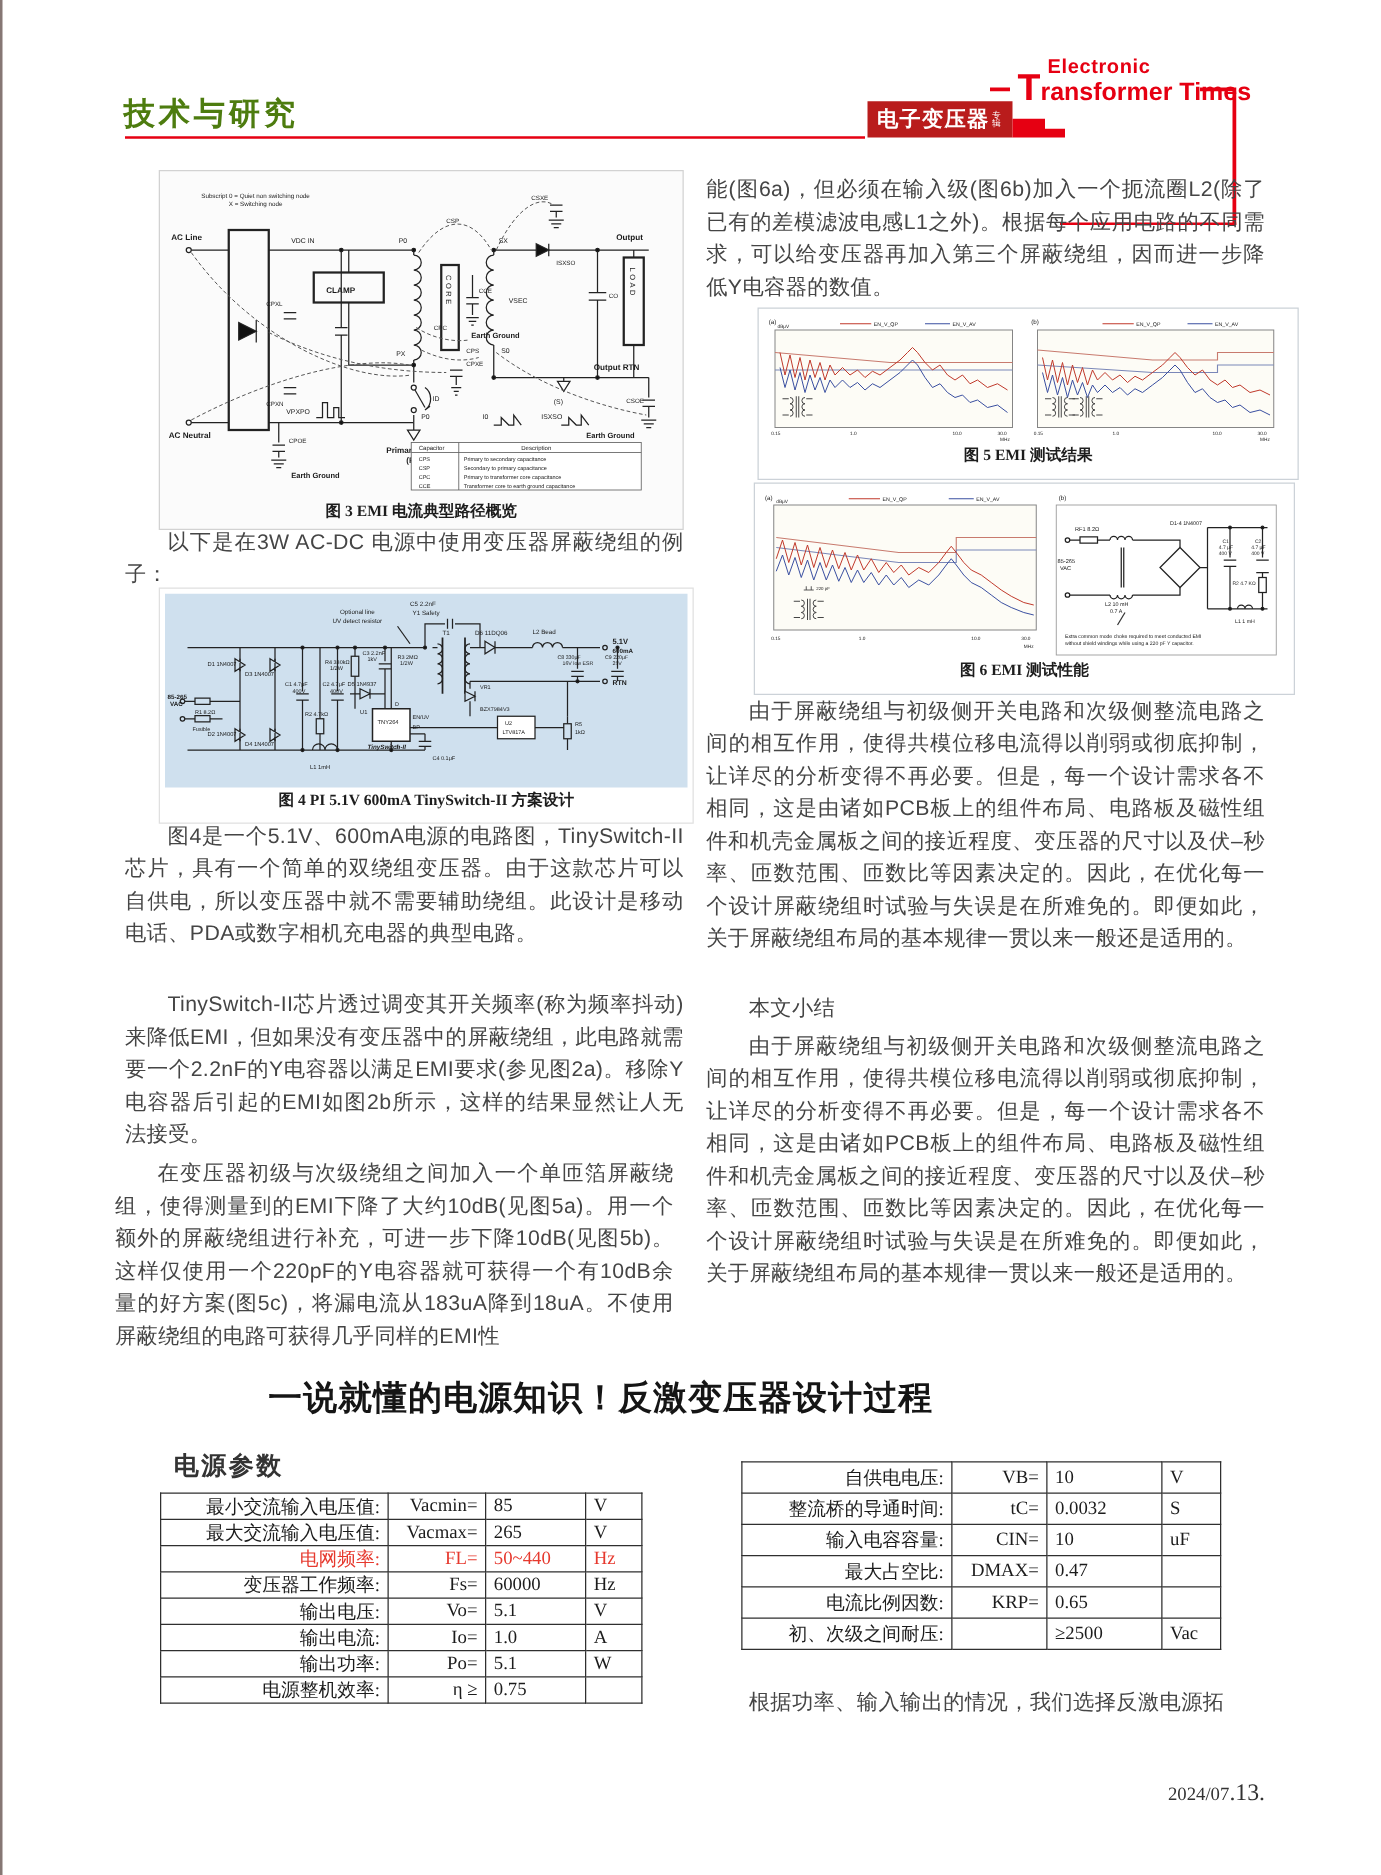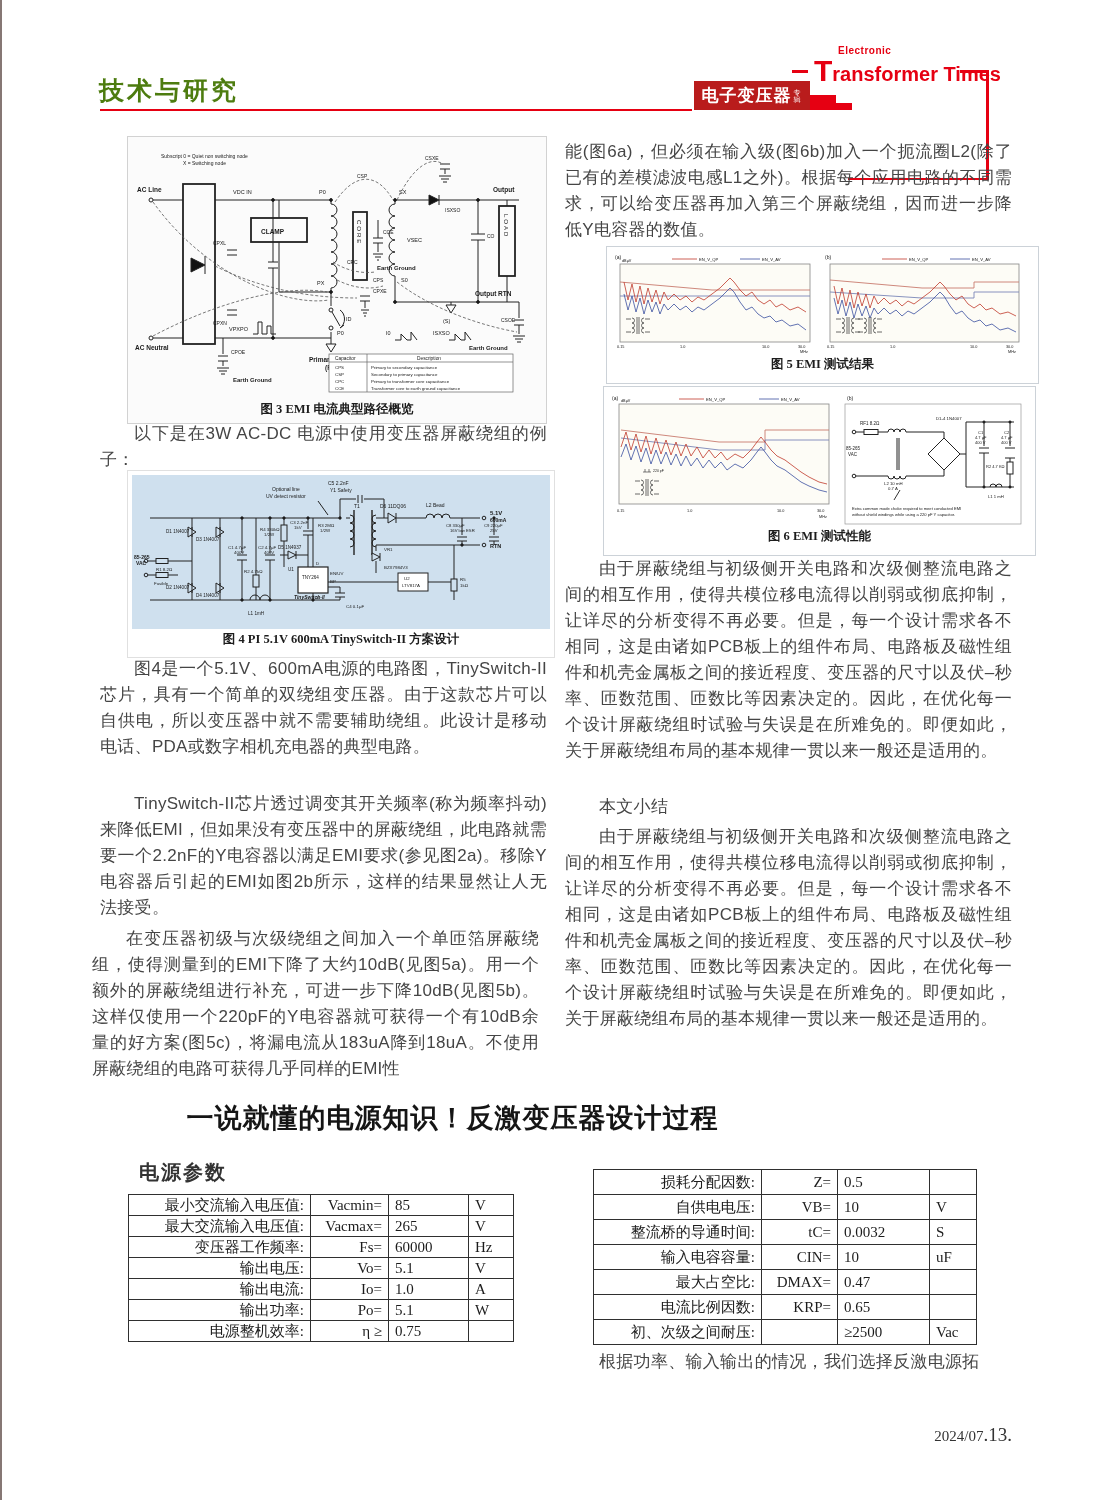--- a/index.html
+++ b/index.html
@@ -9,21 +9,21 @@
   
   #edge-line{left:0;top:0;width:2px;height:1500px;background:#5d4a46;opacity:.75;}
   
   #sec-title{left:99px;top:74px;font-size:25px;font-weight:bold;color:#4d7c0f;letter-spacing:3px;}
   #sec-underline{left:100px;top:109px;width:592px;height:2px;background:#e60012;}
   #logo-box{left:694px;top:81px;width:116px;height:29px;background:#b91c1c;color:#fff;
             display:flex;align-items:center;justify-content:center;font-weight:bold;font-size:17px;letter-spacing:1px;}
   #logo-box .tag{font-size:7px;line-height:7px;width:9px;display:inline-block;word-break:break-all;margin-left:2px;font-weight:normal;}
   #logo-step1{left:810px;top:95px;width:26px;height:15px;background:#e60012;}
   #logo-step2{left:836px;top:103px;width:16px;height:7px;background:#e60012;}
-  #logo-en-small{left:838px;top:45px;font-size:10px;font-weight:bold;color:#e60012;letter-spacing:.5px;}
+  #logo-en-small{left:838px;top:45px;font-size:16px;font-weight:bold;color:#e60012;letter-spacing:.5px;}
   #logo-en{left:814px;top:54px;font-size:20px;font-weight:bold;color:#e60012;white-space:nowrap;}
   #logo-en .bigT{font-size:30px;}
   #logo-dash-left{left:792px;top:70px;width:16px;height:3px;background:#e60012;}
   #logo-dash-right{left:960px;top:70px;width:27px;height:3px;background:#e60012;}
   #logo-vline{left:986px;top:70px;width:3px;height:110px;background:#e60012;}
   #logo-hline-bottom{left:848px;top:178px;width:141px;height:2px;background:#e60012;}
   
   .para{position:absolute;width:447px;font-size:17px;line-height:26px;color:#454545;
         text-align:justify;letter-spacing:.3px;}
   .indent{text-indent:2em;}
@@ -42,21 +42,21 @@
   .fig-cap{font-size:12.5px;font-weight:bold;color:#1d1d1d;text-align:center;
            font-family:"Liberation Serif","DejaVu Serif",serif;padding:2px 0 5px 0;}
   #fig4{left:127px;top:470px;width:418px;border:1px solid #e0e0e0;padding:4px;}
   #fig4 .blue{background:#cfe0ee;}
   #fig5{left:591px;top:246px;width:421px;margin-left:15px;}
   #fig6{left:591px;top:386px;width:421px;margin-left:12px;}
   .panelrow{display:flex;gap:8px;}
   .panelrow svg{background:#ffffff;}
   
   #feature-title{left:0;top:1100px;width:905px;text-align:center;font-size:27px;font-weight:bold;
-                 color:#151515;letter-spacing:1px;}
+                 color:#151515;letter-spacing:1px;padding-left:28px;}
   #params-label{left:139px;top:1159px;font-size:20px;color:#333;letter-spacing:2px;font-weight:bold;}
   table.ptable{border-collapse:collapse;font-family:"Liberation Serif","DejaVu Serif",serif;
                font-size:15px;color:#1c1c1c;table-layout:fixed;}
   table.ptable td{border:1px solid #2f2f2f;padding:0 6px;overflow:hidden;white-space:nowrap;}
   #left-table{left:128px;top:1194px;width:385px;}
   #left-table td{height:20px;}
   #right-table{left:593px;top:1169px;width:383px;}
   #right-table td{height:24px;}
   td.cl{text-align:right;}
   td.cs{text-align:right;}
@@ -474,20 +474,26 @@
         <td class="cs">Vacmin=</td>
         <td class="cv">85</td>
         <td class="cu">V</td>
       </tr>
   <tr>
         <td class="cl">最大交流输入电压值:</td>
         <td class="cs">Vacmax=</td>
         <td class="cv">265</td>
         <td class="cu">V</td>
       </tr>
+  <tr class="row-red">
+        <td class="cl">电网频率:</td>
+        <td class="cs">FL=</td>
+        <td class="cv">50~440</td>
+        <td class="cu">Hz</td>
+      </tr>
   <tr>
         <td class="cl">变压器工作频率:</td>
         <td class="cs">Fs=</td>
         <td class="cv">60000</td>
         <td class="cu">Hz</td>
       </tr>
   <tr>
         <td class="cl">输出电压:</td>
         <td class="cs">Vo=</td>
         <td class="cv">5.1</td>
@@ -515,26 +521,20 @@
   </table>
 
 <table id="right-table" class="ptable abs">
   <colgroup>
       <col style="width:168px">
       <col style="width:76px">
       <col style="width:92px">
       <col style="width:47px">
     </colgroup>
   <tbody>
-      <tr>
-        <td class="cl">损耗分配因数:</td>
-        <td class="cs">Z=</td>
-        <td class="cv">0.5</td>
-        <td class="cu"></td>
-      </tr>
   <tr>
         <td class="cl">自供电电压:</td>
         <td class="cs">VB=</td>
         <td class="cv">10</td>
         <td class="cu">V</td>
       </tr>
   <tr>
         <td class="cl">整流桥的导通时间:</td>
         <td class="cs">tC=</td>
         <td class="cv">0.0032</td>

